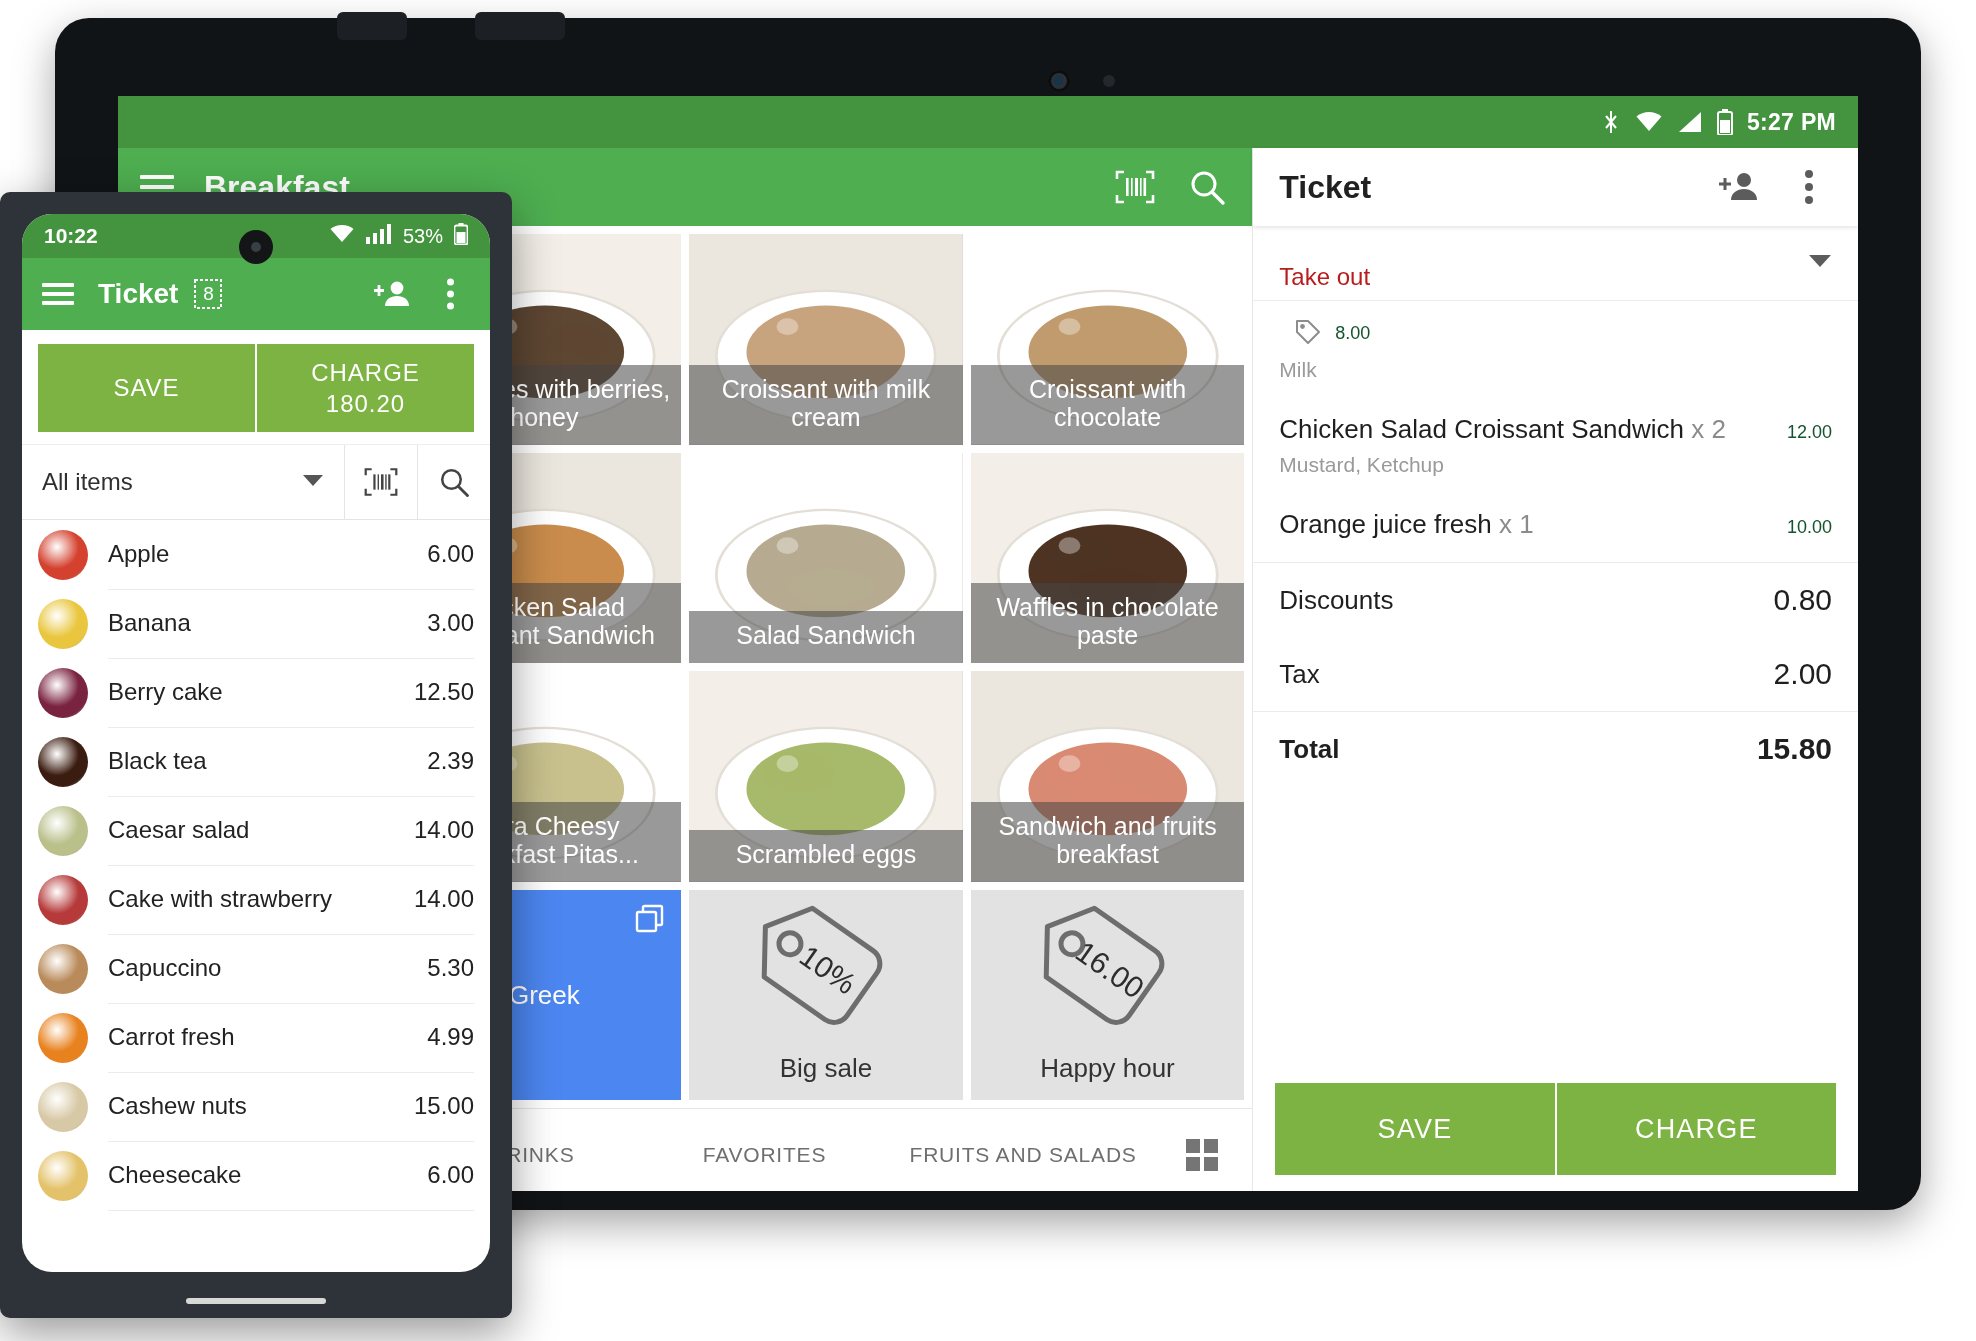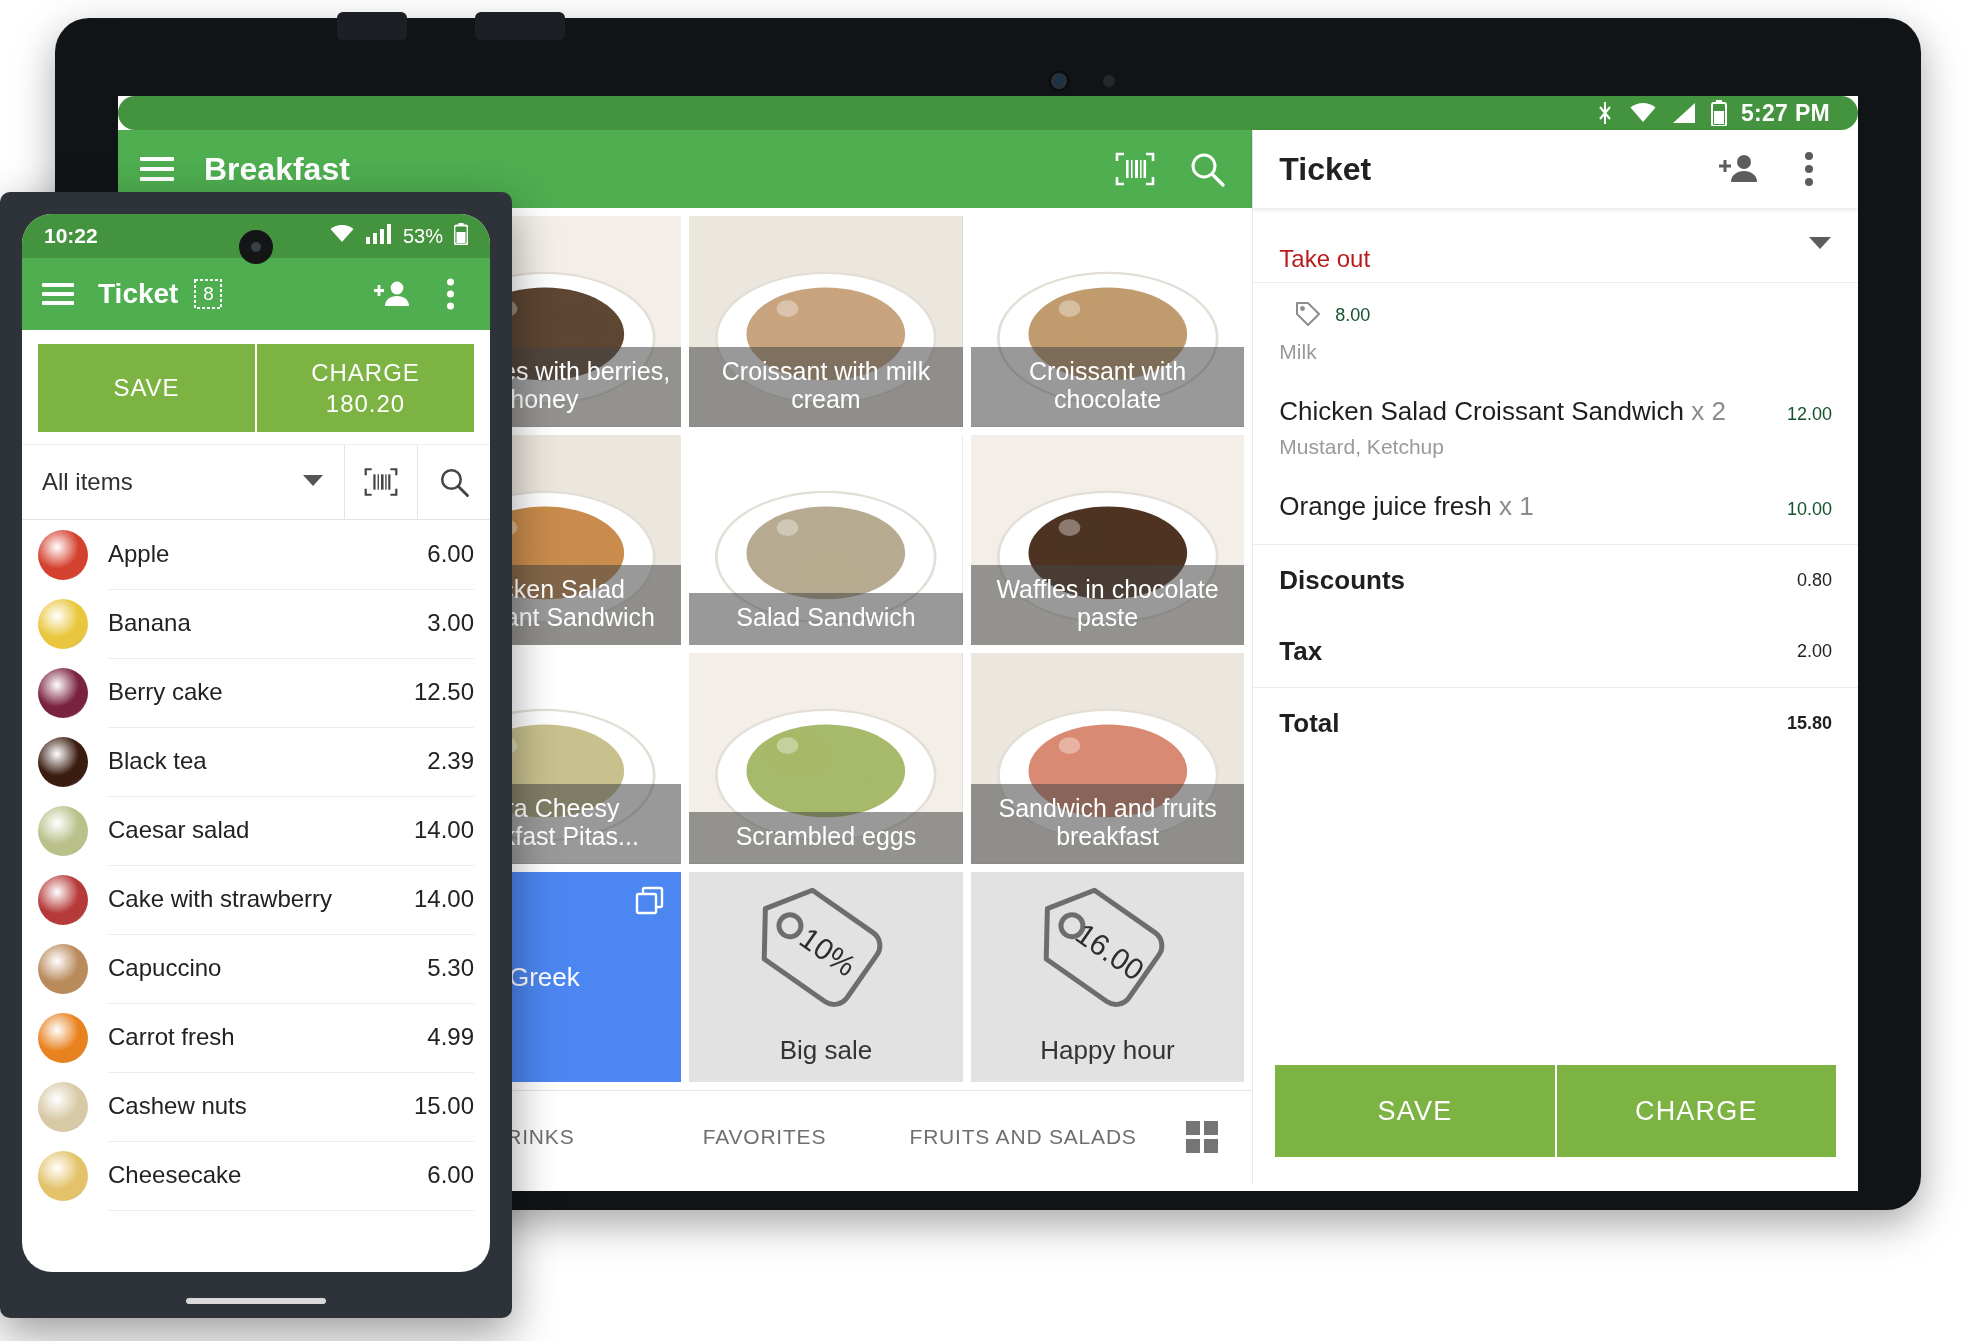--- a/index.html
+++ b/index.html
@@ -13,22 +13,22 @@
   #tab-cam1{position:absolute;left:993px;top:52px;width:22px;height:22px;border-radius:50%;
     background:#2b3136;box-shadow:inset 0 0 0 3px #0b0d0e;}
   #tab-cam1:after{content:"";position:absolute;left:6px;top:6px;width:9px;height:9px;border-radius:50%;background:#16344a;}
   #tab-cam2{position:absolute;left:1048px;top:57px;width:12px;height:12px;border-radius:50%;background:#23282c;}
   #tablet-hinge-a{position:absolute;left:282px;top:-6px;width:70px;height:28px;background:#1c2024;border-radius:6px;}
   #tablet-hinge-b{position:absolute;left:420px;top:-6px;width:90px;height:28px;background:#1c2024;border-radius:6px;}
 
   #tablet-screen{position:absolute;left:63px;top:78px;width:1740px;height:1095px;background:#fff;overflow:hidden;}
 
   
-  #tab-status{height:34px;background:#43933f;color:#fff;display:flex;align-items:center;
-    justify-content:flex-end;padding-right:28px;gap:14px;font-size:22px;border-radius:17px;}
+  #tab-status{height:52px;background:#43933f;color:#fff;display:flex;align-items:center;
+    justify-content:flex-end;padding-right:22px;gap:14px;font-size:22px;}
   .stat-ic{display:flex;align-items:center;}
   #tab-time{font-size:23px;font-weight:bold;letter-spacing:.3px;}
 
   
   #tab-body{display:flex;height:1053px;}
   #tab-left{width:1135px;position:relative;background:#fff;display:flex;flex-direction:column;}
   #tab-right{width:605px;background:#fff;display:flex;flex-direction:column;border-left:1px solid #e8e8e8;}
 
   
   #tab-appbar{height:78px;background:#4eae50;display:flex;align-items:center;padding:0 22px;flex:0 0 auto;}
@@ -67,22 +67,22 @@
   #tk-items{flex:1;overflow:hidden;}
   .tkrow{padding:18px 26px 6px;}
   .tkline{display:flex;align-items:baseline;}
   .tkname{font-size:26px;color:#1f1f1f;flex:1;}
   .tkname .qty{color:#8b8b8b;}
   .tkprice{font-size:18px;color:#14532d;margin-left:16px;}
   .tkmod{font-size:21px;color:#9a9a9a;margin-top:8px;padding-bottom:8px;}
   .tag-ic{display:inline-block;vertical-align:middle;margin-right:14px;}
   #tk-sep1{height:1px;background:#ececec;margin:16px 0 0;}
   .tkrow2{display:flex;align-items:center;padding:20px 26px;}
-  .tkrow2 .l{flex:1;font-size:26px;color:#1f1f1f;font-weight:bold;}
-  .tkrow2 .r{font-size:18px;color:#1f1f1f;text-align:right;}
+  .tkrow2 .l{flex:1;font-size:26px;color:#1f1f1f;}
+  .tkrow2 .r{font-size:30px;color:#1f1f1f;text-align:right;}
   #tk-sep2{height:1px;background:#ececec;}
   .tktotal .l,.tktotal .r{font-weight:bold;}
   #tk-actions{padding:0 22px 26px;display:flex;gap:2px;flex:0 0 auto;}
   .tkbtn{flex:1;height:92px;background:#7cb342;color:#fff;font-size:27px;letter-spacing:1.2px;
     display:flex;align-items:center;justify-content:center;cursor:pointer;}
 
   
   #phone-device{position:absolute;left:0px;top:192px;width:512px;height:1126px;
     background:#2d3338;border-radius:10px;box-shadow:0 16px 46px rgba(0,0,0,.40);}
   #phone-screen{position:absolute;left:22px;top:22px;width:468px;height:1058px;

